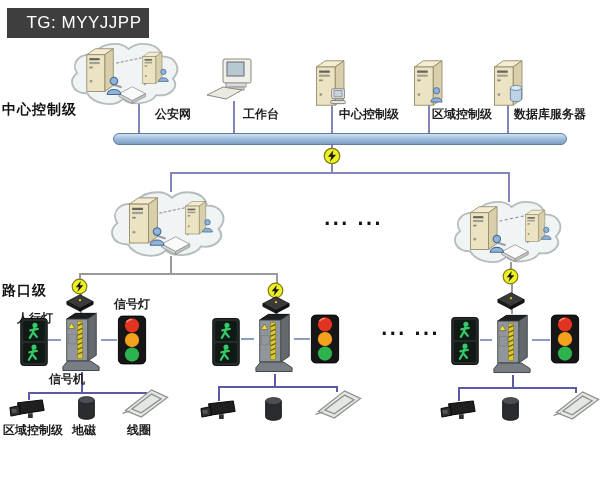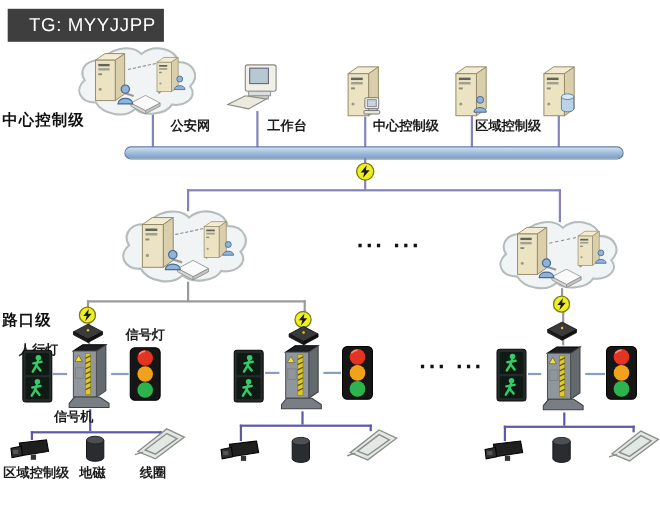--- a/index.html
+++ b/index.html
@@ -267,20 +267,21 @@
   <div class="ic" style="left:508px;top:84px;width:16px;height:19px">
       <svg>
         <use href="#ic-db" width="100%" height="100%"></use>
       </svg>
     </div>
 
   <div class="lab" style="left:155px;top:106px">公安网</div>
   <div class="lab" style="left:243px;top:106px">工作台</div>
   <div class="lab" style="left:339px;top:106px">中心控制级</div>
   <div class="lab" style="left:432px;top:106px">区域控制级</div>
+  <div class="lab" style="left:514px;top:106px">数据库服务器</div>
 
   <div class="lvl" style="left:2px;top:101px">中心控制级</div>
   <div class="lvl" style="left:2px;top:282px">路口级</div>
 
   <div class="cg" style="left:102px;top:186px;width:130px;height:74px">
     <svg class="cg-cloud">
         <use href="#ic-cloud" width="100%" height="100%"></use>
       </svg>
     <div class="cg-dash"></div>
     <div class="cg-l1"></div>

